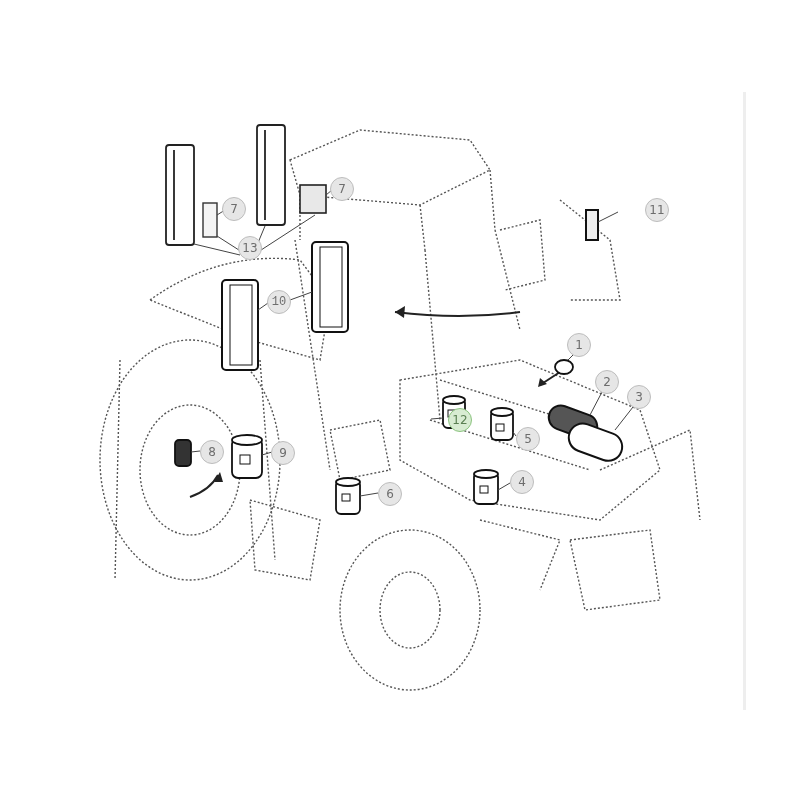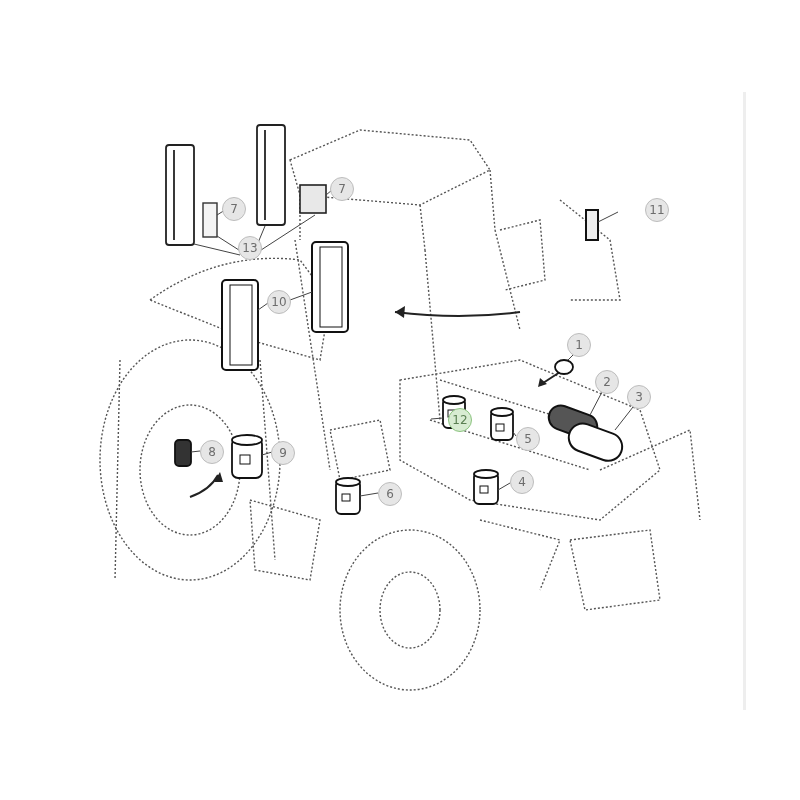--- a/index.html
+++ b/index.html
@@ -144,16 +144,16 @@
 <div class="callout" style="left:567px;top:333px;">1</div>
 <div class="callout" style="left:595px;top:370px;">2</div>
 <div class="callout" style="left:627px;top:385px;">3</div>
 <div class="callout" style="left:510px;top:470px;">4</div>
 <div class="callout" style="left:516px;top:427px;">5</div>
 <div class="callout" style="left:378px;top:482px;">6</div>
 <div class="callout" style="left:222px;top:197px;">7</div>
 <div class="callout" style="left:330px;top:177px;">7</div>
 <div class="callout" style="left:200px;top:440px;">8</div>
 <div class="callout" style="left:271px;top:441px;">9</div>
-<div class="callout" style="left:267px;top:290px;">10</div>
+<div class="callout" style="left:267px;top:290px;font-family:Liberation Mono, monospace;">10</div>
 <div class="callout" style="left:645px;top:198px;">11</div>
 <div class="callout hl" style="left:409px;top:408px;">12</div>
 <div class="callout" style="left:238px;top:236px;">13</div>
 
 </body></html>

